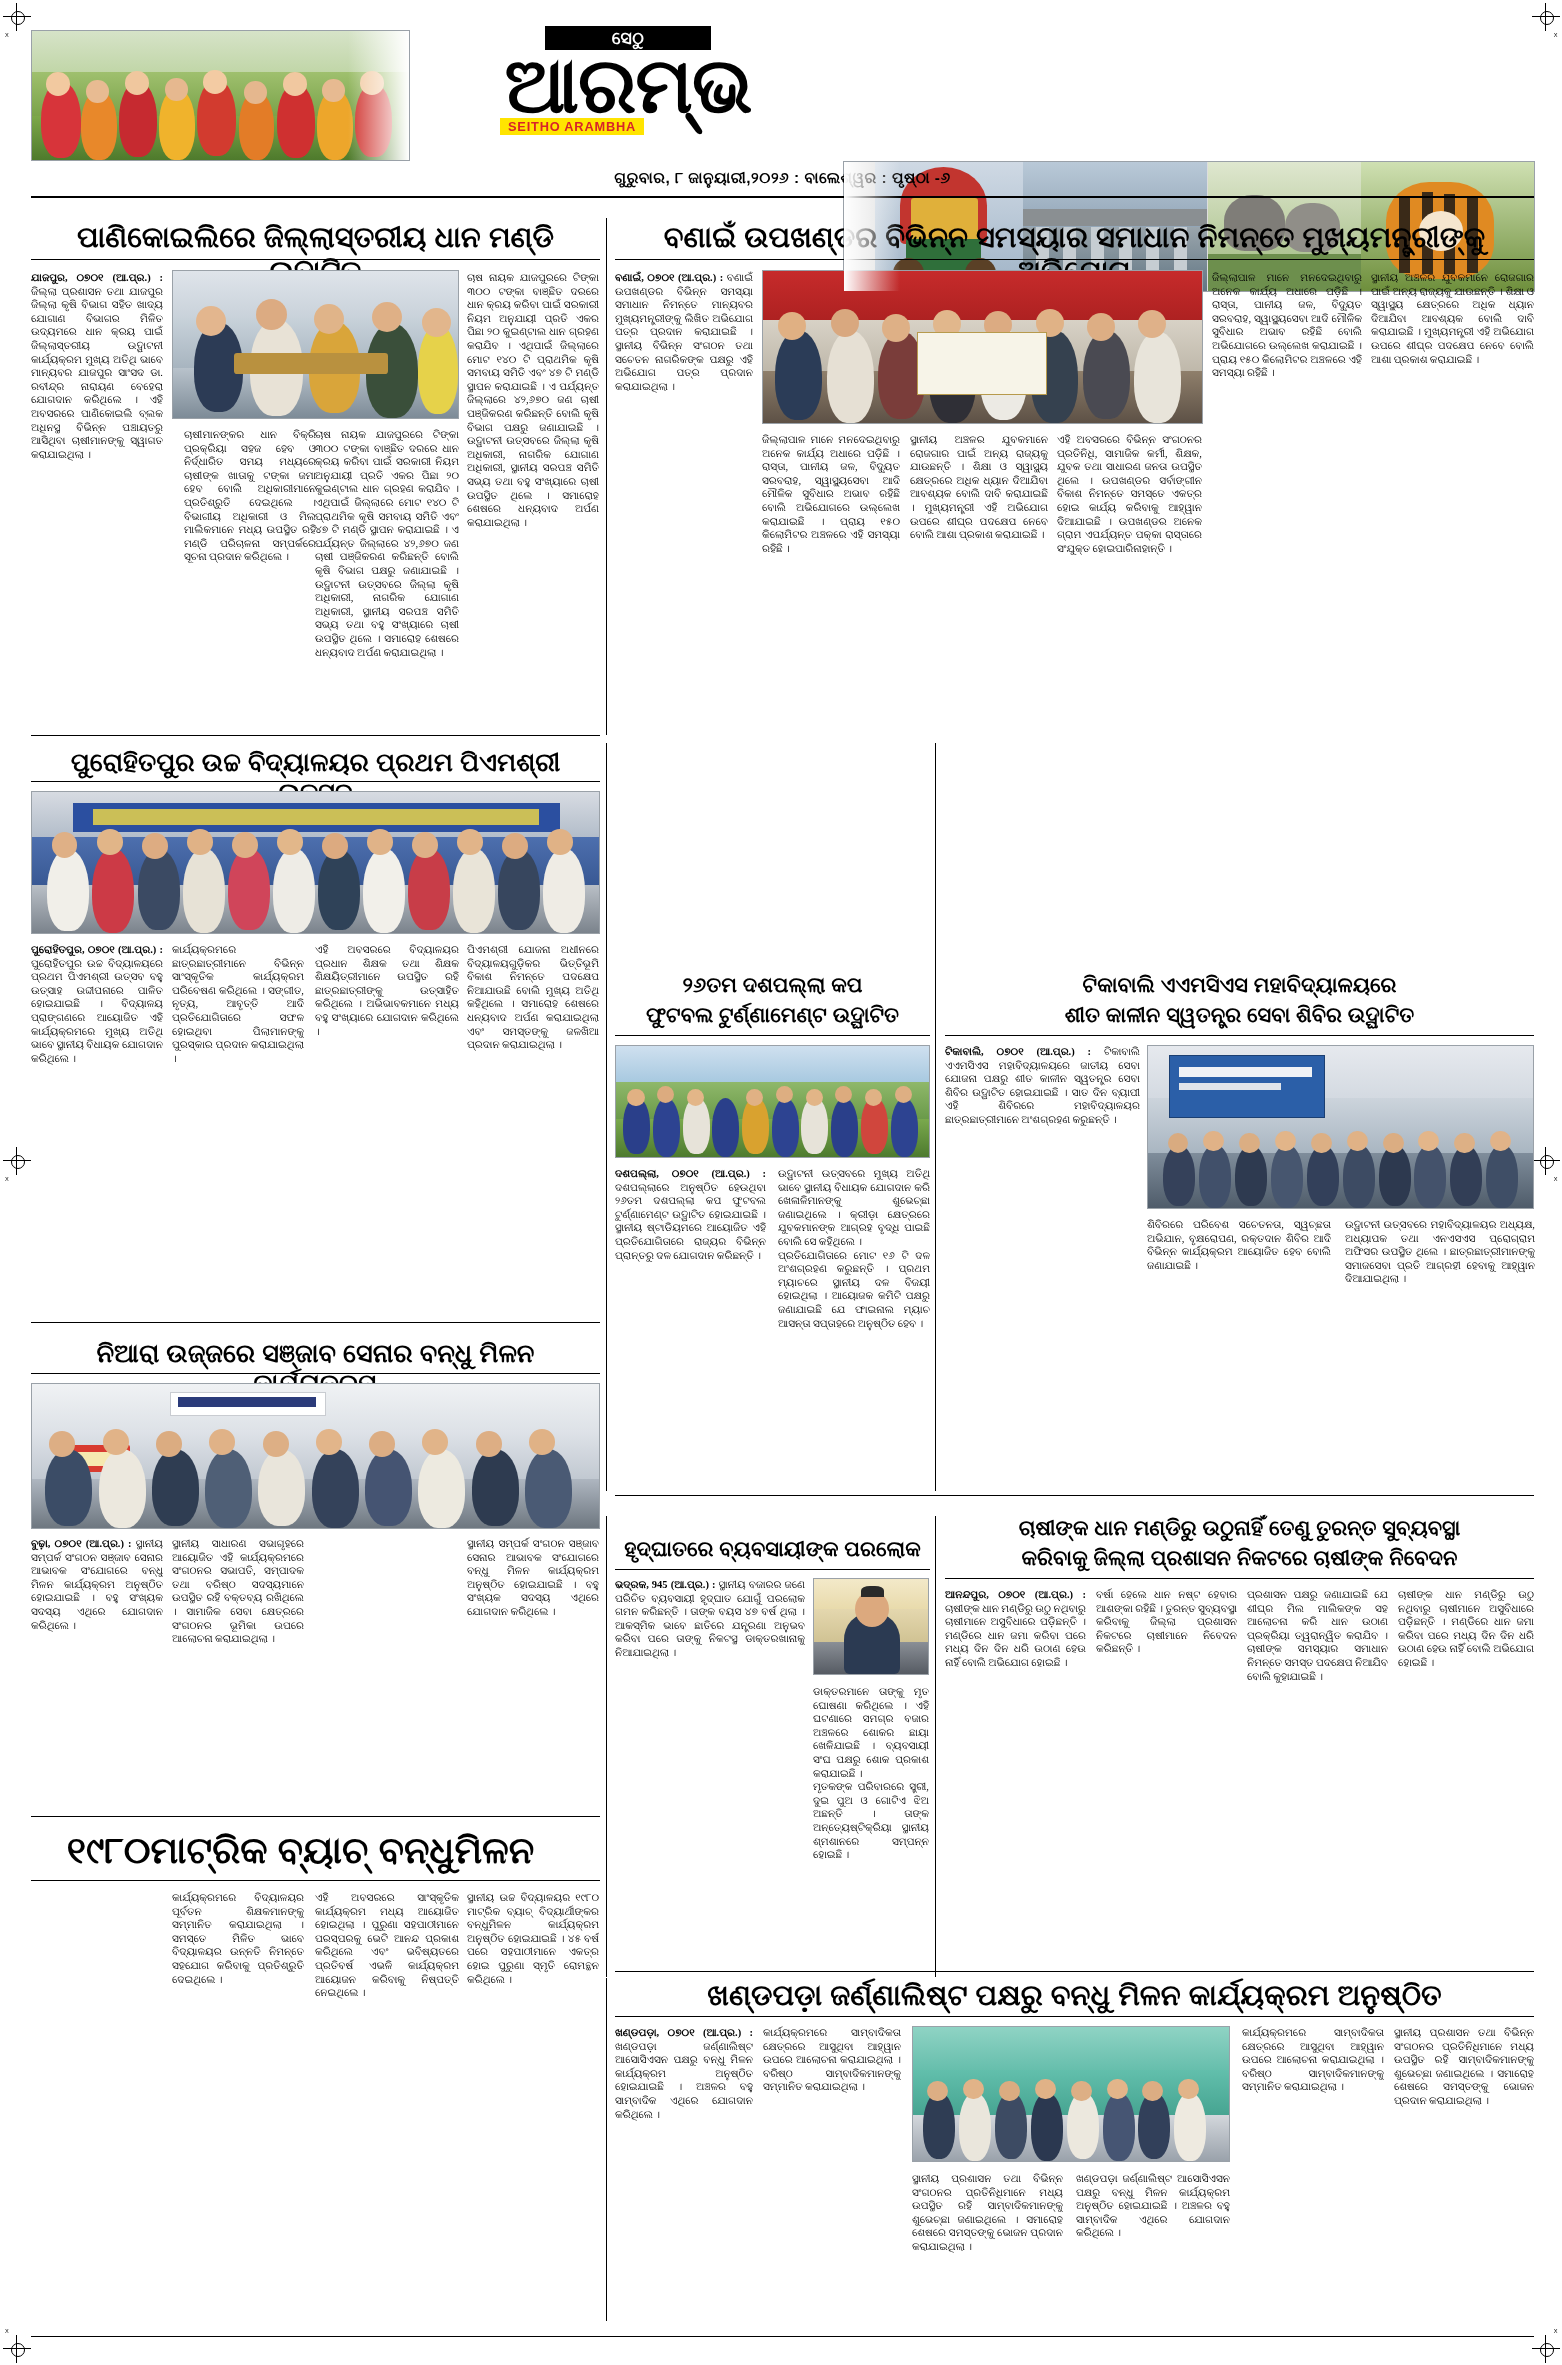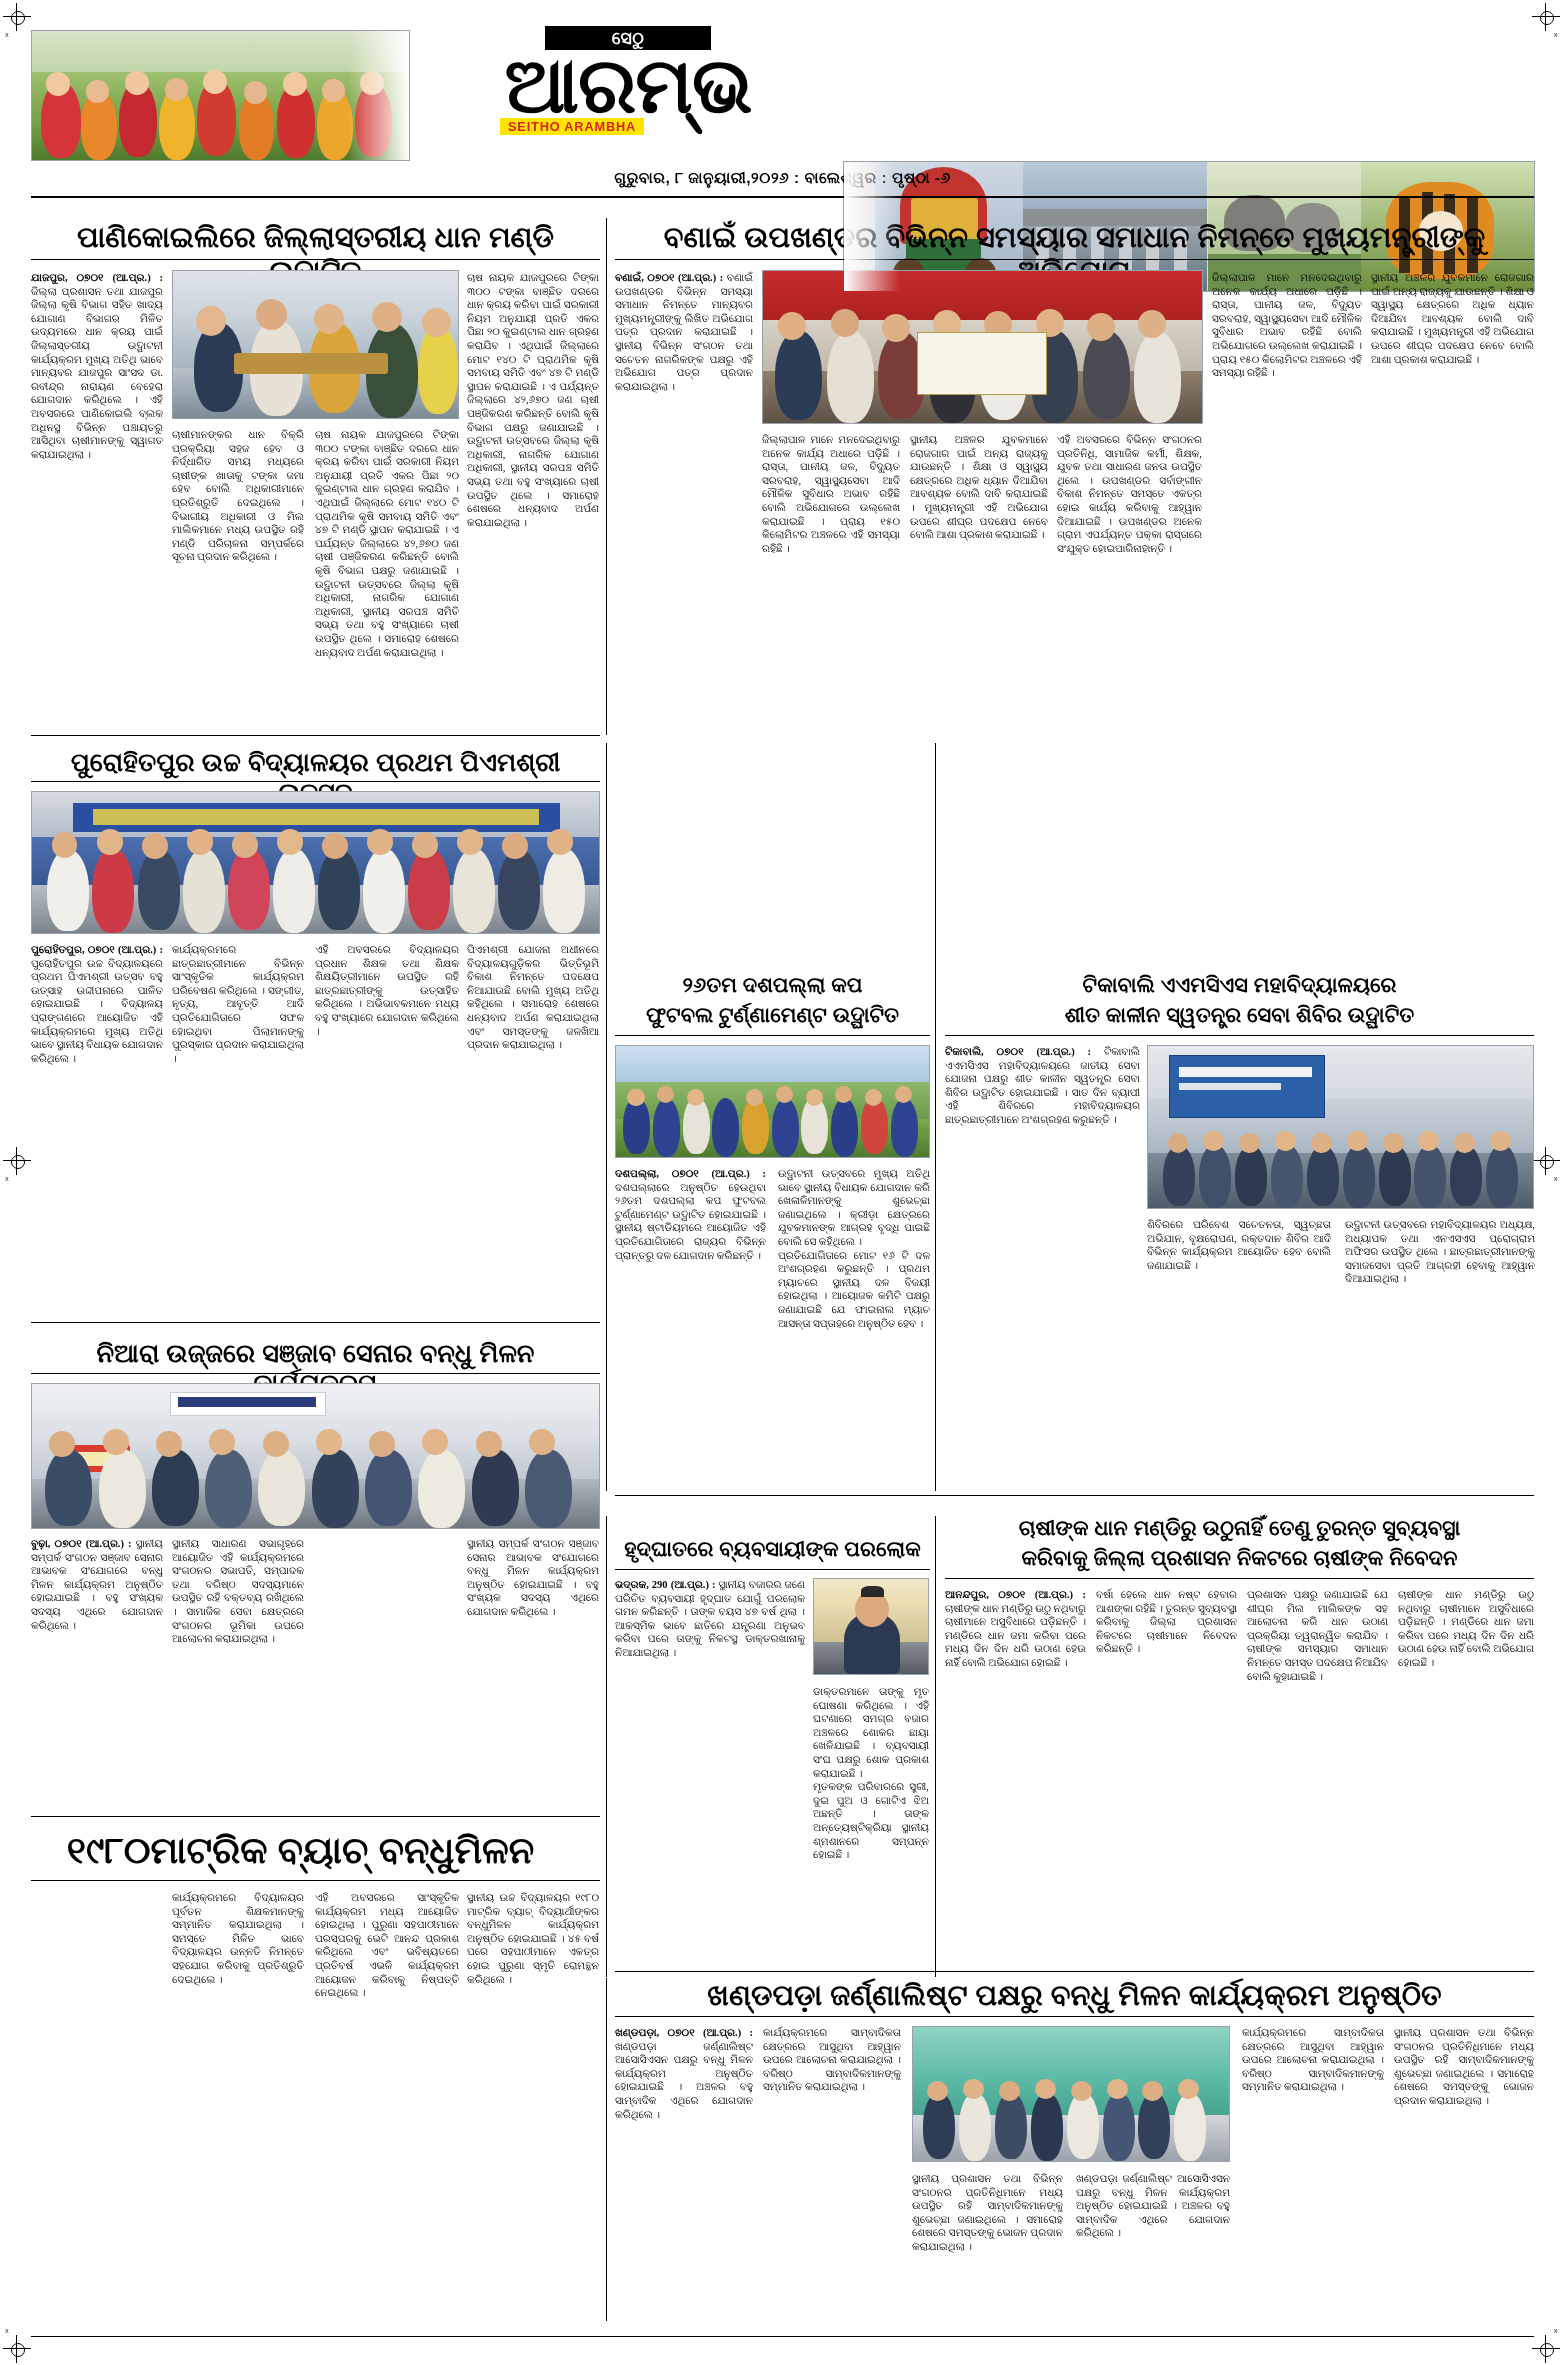--- a/index.html
+++ b/index.html
@@ -210,21 +210,21 @@
     <div class="blob" style="left:83px;bottom:88px;width:31px;height:31px;background:#dcab82;border-radius:50%;"></div>
     <div class="blob" style="left:136px;bottom:5.1px;width:51px;height:92px;background:#d9a53a;"></div>
     <div class="blob" style="left:141px;bottom:84px;width:30px;height:30px;background:#e0b489;border-radius:50%;"></div>
     <div class="blob" style="left:193px;bottom:0;width:52px;height:95px;background:#3a4f3a;"></div>
     <div class="blob" style="left:199px;bottom:86px;width:30px;height:30px;background:#dfb086;border-radius:50%;"></div>
     <div class="blob" style="left:245px;bottom:4.1px;width:40px;height:90px;background:#e6d24a;"></div>
     <div class="blob" style="left:249px;bottom:81px;width:29px;height:29px;background:#e2b68c;border-radius:50%;"></div>
     <div style="position:absolute;left:61px;top:82px;width:154px;height:20.5px;background:#b9913f;border-radius:3.1px;"></div>
   </div>
 
-  <div class="sec txt" style="left:172px;top:428px;width:132px;height:294px;overflow:hidden;">
+  <div class="sec txt" style="left:184px;top:428px;width:132px;height:294px;overflow:hidden;">
     <p>ଚାଷୀମାନଙ୍କର ଧାନ ବିକ୍ରି ପ୍ରକ୍ରିୟା ସହଜ ହେବ ଓ ନିର୍ଦ୍ଧାରିତ ସମୟ ମଧ୍ୟରେ ଚାଷୀଙ୍କ ଖାତାକୁ ଟଙ୍କା ଜମା ହେବ ବୋଲି ଅଧିକାରୀମାନେ ପ୍ରତିଶ୍ରୁତି ଦେଇଥିଲେ । ବିଭାଗୀୟ ଅଧିକାରୀ ଓ ମିଲ ମାଲିକମାନେ ମଧ୍ୟ ଉପସ୍ଥିତ ରହି ମଣ୍ଡି ପରିଚାଳନା ସମ୍ପର୍କରେ ସୂଚନା ପ୍ରଦାନ କରିଥିଲେ ।</p>
   </div>
 
   <div class="sec txt" style="left:315px;top:428px;width:144px;height:294px;overflow:hidden;">
     <p>ଚାଷ ନାୟକ ଯାଜପୁରରେ ଟିଙ୍କା ୩୦୦ ଟଙ୍କା ବାଞ୍ଛିତ ଦରରେ ଧାନ କ୍ରୟ କରିବା ପାଇଁ ସରକାରୀ ନିୟମ ଅନୁଯାୟୀ ପ୍ରତି ଏକର ପିଛା ୨୦ କୁଇଣ୍ଟାଲ ଧାନ ଗ୍ରହଣ କରାଯିବ । ଏଥିପାଇଁ ଜିଲ୍ଲାରେ ମୋଟ ୧୪୦ ଟି ପ୍ରାଥମିକ କୃଷି ସମବାୟ ସମିତି ଏବଂ ୪୭ ଟି ମଣ୍ଡି ସ୍ଥାପନ କରାଯାଇଛି । ଏ ପର୍ଯ୍ୟନ୍ତ ଜିଲ୍ଲାରେ ୪୨,୬୭୦ ଜଣ ଚାଷୀ ପଞ୍ଜିକରଣ କରିଛନ୍ତି ବୋଲି କୃଷି ବିଭାଗ ପକ୍ଷରୁ ଜଣାଯାଇଛି । ଉଦ୍ଘାଟନୀ ଉତ୍ସବରେ ଜିଲ୍ଲା କୃଷି ଅଧିକାରୀ, ନାଗରିକ ଯୋଗାଣ ଅଧିକାରୀ, ସ୍ଥାନୀୟ ସରପଞ୍ଚ ସମିତି ସଭ୍ୟ ତଥା ବହୁ ସଂଖ୍ୟାରେ ଚାଷୀ ଉପସ୍ଥିତ ଥିଲେ । ସମାରୋହ ଶେଷରେ ଧନ୍ୟବାଦ ଅର୍ପଣ କରାଯାଇଥିଲା ।</p>
   </div>
 
   <div class="sec txt" style="left:467px;top:271px;width:132px;height:451px;overflow:hidden;">
     <p>ଚାଷ ନାୟକ ଯାଜପୁରରେ ଟିଙ୍କା ୩୦୦ ଟଙ୍କା ବାଞ୍ଛିତ ଦରରେ ଧାନ କ୍ରୟ କରିବା ପାଇଁ ସରକାରୀ ନିୟମ ଅନୁଯାୟୀ ପ୍ରତି ଏକର ପିଛା ୨୦ କୁଇଣ୍ଟାଲ ଧାନ ଗ୍ରହଣ କରାଯିବ । ଏଥିପାଇଁ ଜିଲ୍ଲାରେ ମୋଟ ୧୪୦ ଟି ପ୍ରାଥମିକ କୃଷି ସମବାୟ ସମିତି ଏବଂ ୪୭ ଟି ମଣ୍ଡି ସ୍ଥାପନ କରାଯାଇଛି । ଏ ପର୍ଯ୍ୟନ୍ତ ଜିଲ୍ଲାରେ ୪୨,୬୭୦ ଜଣ ଚାଷୀ ପଞ୍ଜିକରଣ କରିଛନ୍ତି ବୋଲି କୃଷି ବିଭାଗ ପକ୍ଷରୁ ଜଣାଯାଇଛି । ଉଦ୍ଘାଟନୀ ଉତ୍ସବରେ ଜିଲ୍ଲା କୃଷି ଅଧିକାରୀ, ନାଗରିକ ଯୋଗାଣ ଅଧିକାରୀ, ସ୍ଥାନୀୟ ସରପଞ୍ଚ ସମିତି ସଭ୍ୟ ତଥା ବହୁ ସଂଖ୍ୟାରେ ଚାଷୀ ଉପସ୍ଥିତ ଥିଲେ । ସମାରୋହ ଶେଷରେ ଧନ୍ୟବାଦ ଅର୍ପଣ କରାଯାଇଥିଲା ।</p>
   </div>
@@ -459,21 +459,21 @@
   <div class="sec photo" style="left:813px;top:1578px;width:116px;height:97px;">
     <div class="ph-sky" style="background:linear-gradient(180deg,#f3e9c9,#e6d7a4);"></div>
     <div class="ph-mid" style="background:linear-gradient(180deg,#e4d7ae,#cbbd8c);"></div>
     <div class="ph-low" style="background:linear-gradient(180deg,#8a8f96,#565b63);"></div>
     <div class="blob" style="left:30px;bottom:0;width:56px;height:61px;background:#2b3a52;border-radius:44% 44% 10% 10%;"></div>
     <div class="blob" style="left:41px;bottom:47px;width:34px;height:36px;background:#dca97e;border-radius:50%;"></div>
     <div style="position:absolute;left:47px;bottom:77px;width:22.5px;height:11.3px;background:#2a2a2a;border-radius:40% 40% 0 0;"></div>
   </div>
 
   <div class="sec txt" style="left:615px;top:1578px;width:190px;height:389px;overflow:hidden;">
-    <p><b>ଭଦ୍ରକ, 290 (ଆ.ପ୍ର.) :</b> <span>ସ୍ଥାନୀୟ ବଜାରର ଜଣେ ପରିଚିତ ବ୍ୟବସାୟୀ ହୃଦ୍‌ଘାତ ଯୋଗୁଁ ପରଲୋକ ଗମନ କରିଛନ୍ତି । ତାଙ୍କ ବୟସ ୪୭ ବର୍ଷ ଥିଲା । ଆକସ୍ମିକ ଭାବେ ଛାତିରେ ଯନ୍ତ୍ରଣା ଅନୁଭବ କରିବା ପରେ ତାଙ୍କୁ ନିକଟସ୍ଥ ଡାକ୍ତରଖାନାକୁ ନିଆଯାଇଥିଲା ।</span></p>
+    <p><b>ଭଦ୍ରକ, 945 (ଆ.ପ୍ର.) :</b> <span>ସ୍ଥାନୀୟ ବଜାରର ଜଣେ ପରିଚିତ ବ୍ୟବସାୟୀ ହୃଦ୍‌ଘାତ ଯୋଗୁଁ ପରଲୋକ ଗମନ କରିଛନ୍ତି । ତାଙ୍କ ବୟସ ୪୭ ବର୍ଷ ଥିଲା । ଆକସ୍ମିକ ଭାବେ ଛାତିରେ ଯନ୍ତ୍ରଣା ଅନୁଭବ କରିବା ପରେ ତାଙ୍କୁ ନିକଟସ୍ଥ ଡାକ୍ତରଖାନାକୁ ନିଆଯାଇଥିଲା ।</span></p>
   </div>
   <div class="sec txt" style="left:813px;top:1685px;width:116px;height:282px;overflow:hidden;">
     <p>ଡାକ୍ତରମାନେ ତାଙ୍କୁ ମୃତ ଘୋଷଣା କରିଥିଲେ । ଏହି ଘଟଣାରେ ସମଗ୍ର ବଜାର ଅଞ୍ଚଳରେ ଶୋକର ଛାୟା ଖେଳିଯାଇଛି । ବ୍ୟବସାୟୀ ସଂଘ ପକ୍ଷରୁ ଶୋକ ପ୍ରକାଶ କରାଯାଇଛି ।</p>
     <p>ମୃତକଙ୍କ ପରିବାରରେ ସ୍ତ୍ରୀ, ଦୁଇ ପୁଅ ଓ ଗୋଟିଏ ଝିଅ ଅଛନ୍ତି । ତାଙ୍କ ଅନ୍ତ୍ୟେଷ୍ଟିକ୍ରିୟା ସ୍ଥାନୀୟ ଶ୍ମଶାନରେ ସମ୍ପନ୍ନ ହୋଇଛି ।</p>
   </div>
 
   <div class="sec hl hl-md" style="left:945px;top:1516px;width:589px;">ଚାଷୀଙ୍କ ଧାନ ମଣ୍ଡିରୁ ଉଠୁନାହିଁ ତେଣୁ ତୁରନ୍ତ ସୁବ୍ୟବସ୍ଥା</div>
   <div class="sec hl hl-md" style="left:945px;top:1546px;width:589px;">କରିବାକୁ ଜିଲ୍ଲା ପ୍ରଶାସନ ନିକଟରେ ଚାଷୀଙ୍କ ନିବେଦନ</div>
   <div class="thinline" style="left:945px;top:1578px;width:589px;"></div>
 

